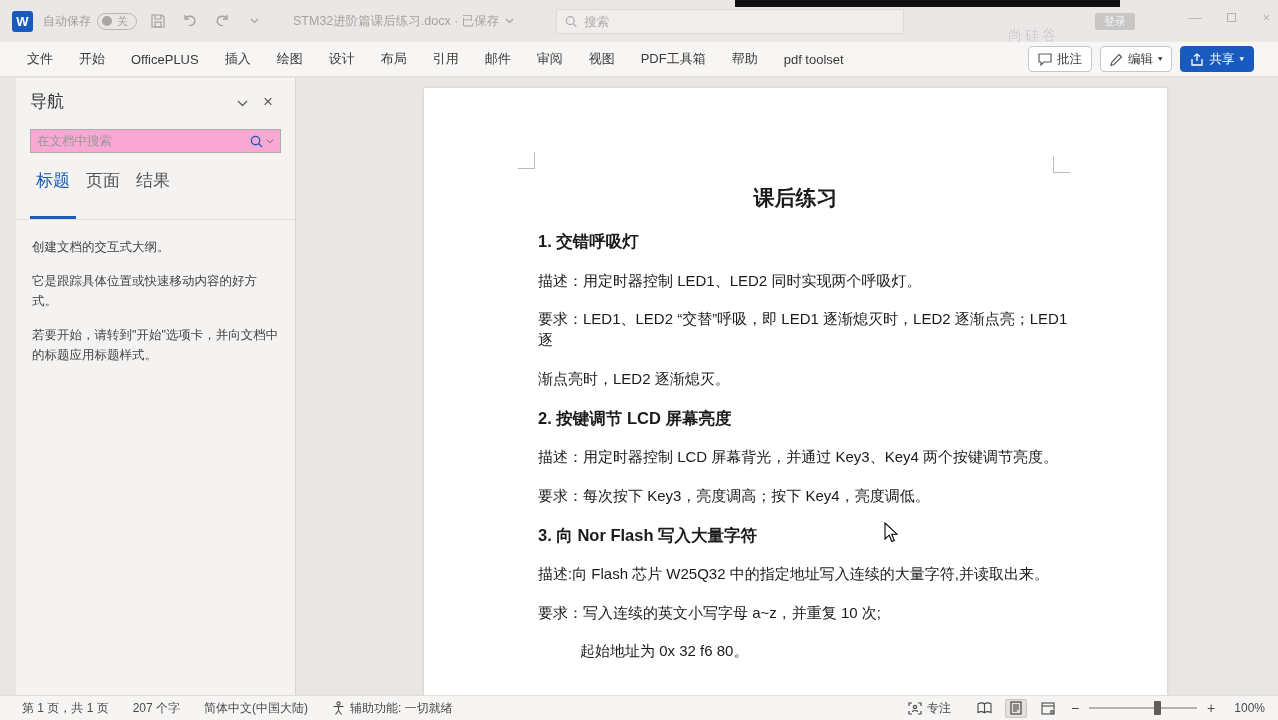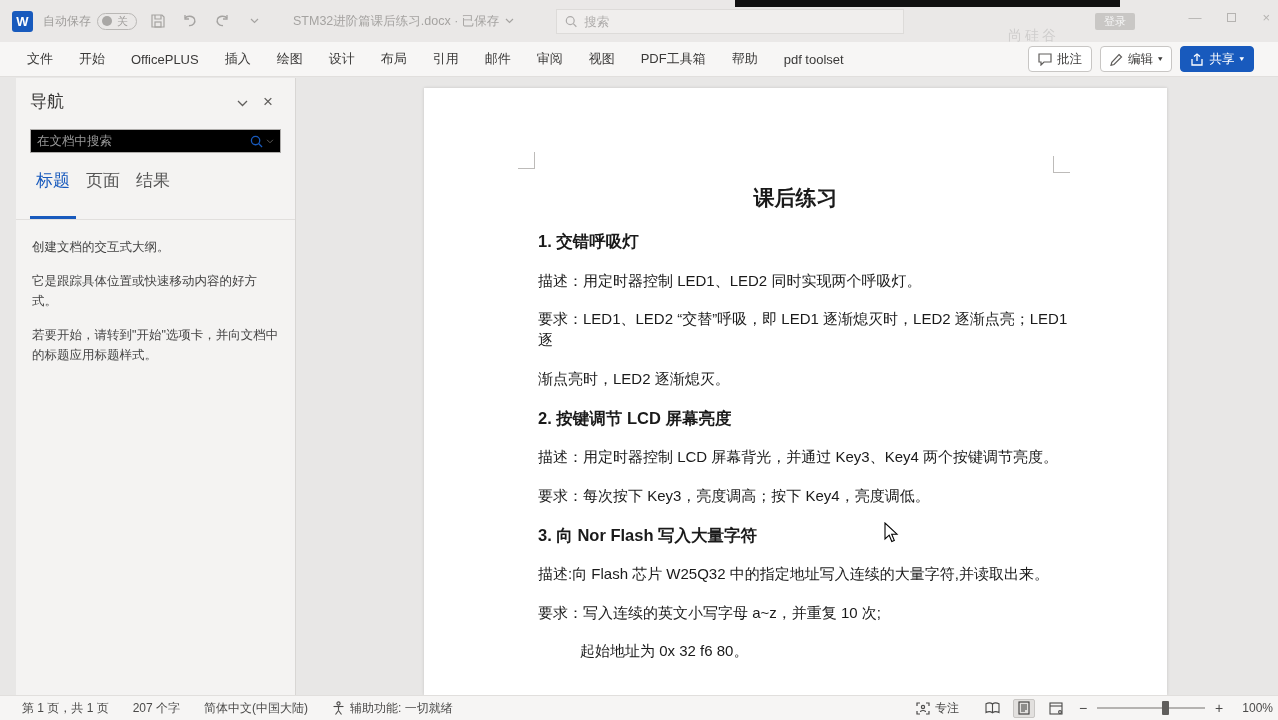--- a/index.html
+++ b/index.html
@@ -36,21 +36,21 @@
   .rbtn-share { background:#185abd; border-color:#185abd; color:#fff; }
   .rbtn-share svg { stroke:#fff; }
   .chev { font-size:9px; color:inherit; transform:scaleY(.8); }
 
   
   .navpane { position:absolute; left:0; top:78px; width:280px; height:617px; background:#f4f3f2; border-right:1px solid #d8d6d4;margin-left:16px; }
   .nav-header { display:flex; align-items:center; padding:12px 14px 8px 14px; }
   .nav-title { font-size:17px; color:#3b3a39; }
   .nav-header .spacer { flex:1; }
   .nav-hicon { color:#605e5c; font-size:14px; width:26px; text-align:center; }
-  .nav-search { margin:8px 14px 0 14px; height:24px; background:#000000; border:1px solid #aeacaa; display:flex; align-items:center; padding:0 6px; }
+  .nav-search { margin:8px 14px 0 14px; height:24px; background:#f9a8d4; border:1px solid #aeacaa; display:flex; align-items:center; padding:0 6px; }
   .nav-search input { flex:1; border:none; outline:none; font-size:12.5px; color:#666; font-family:inherit; background:transparent; }
   .nav-search input::placeholder { color:#999; }
   .nav-search .sicons { display:flex; align-items:center; gap:3px; }
   .nav-tabs { display:flex; gap:4px; padding:16px 14px 0 14px; border-bottom:1px solid #e1dfdd; }
   .nav-tab { font-size:17px; color:#555; padding:0 6px 24px 6px; }
   .nav-tab.active { color:#185abd; border-bottom:3px solid #185abd; }
   .nav-body { padding:18px 16px 0 16px; }
   .nav-p { font-size:12.5px; color:#444; line-height:1.55; margin-bottom:15px; }
 
   
@@ -66,21 +66,21 @@
   .l-b { font-size:15px; margin-top:17.5px; }
   .l-ind { margin-left:42px; }
 
   
   .cursor { position:absolute; left:884px; top:522px; z-index:10; pointer-events:none; }
 
   
   .statusbar { position:absolute; left:0; top:695px; width:1278px; height:25px; background:#f6f5f4; border-top:1px solid #e1dfdd; display:flex; align-items:center; font-size:12px; color:#4b4a49; }
   .sb-left { display:flex; align-items:center; gap:0; padding-left:10px; }
   .sb-item { padding:0 12px; display:flex; align-items:center; gap:5px; white-space:nowrap; }
-  .sb-right { margin-left:auto; display:flex; align-items:center; gap:10px; padding-right:5px; }
+  .sb-right { margin-left:auto; display:flex; align-items:center; gap:10px; padding-right:13px; }
   .view-icon { width:22px; height:19px; display:flex; align-items:center; justify-content:center; border-radius:2px; }
   .view-icon.active { background:#e2e0de; border:1px solid #c8c6c4; }
   .zoom-wrap { display:flex; align-items:center; gap:8px; }
   .zoom-track { width:108px; height:2px; background:#b5b3b1; position:relative; }
   .zoom-thumb { position:absolute; left:60%; top:-6px; width:7px; height:14px; background:#605e5c; border-radius:1px; }
   .zoom-btn { font-size:14px; color:#4b4a49; width:12px; text-align:center; }
   .zoom-level { width:40px; text-align:right; }
 </style>
 </head>
 <body>

